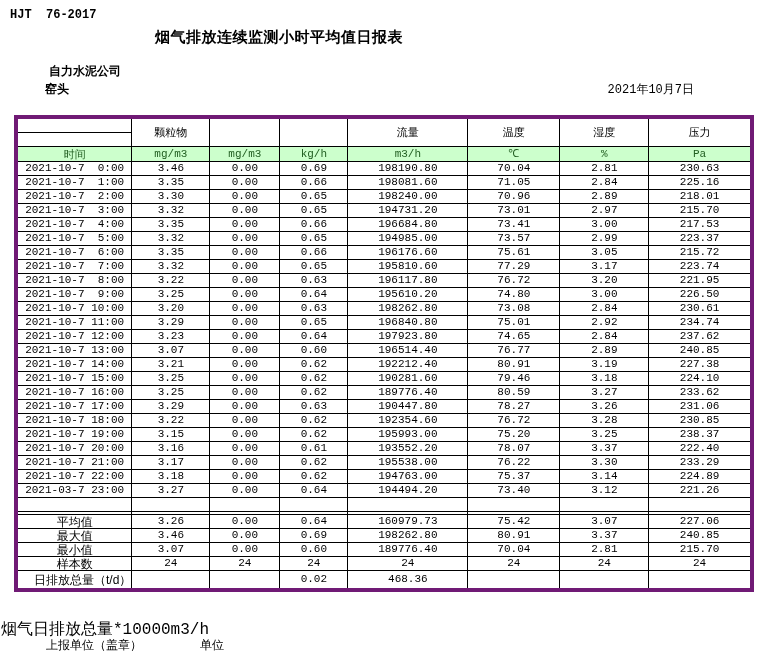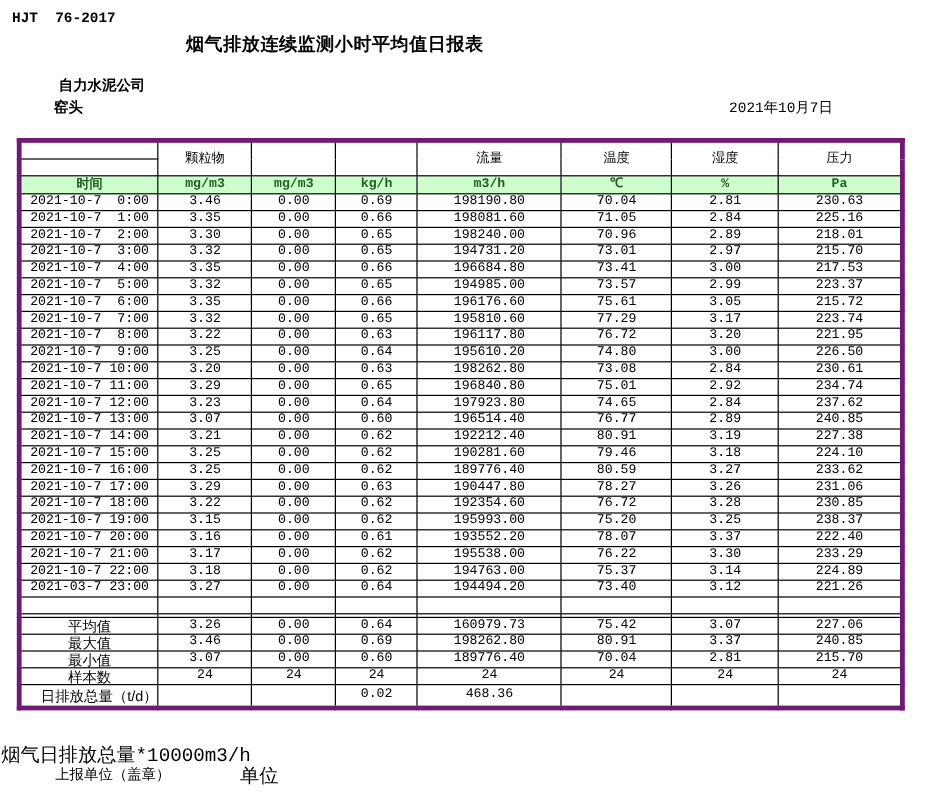--- a/index.html
+++ b/index.html
@@ -20,33 +20,33 @@
   }
   table.report td{
     border:1px solid #000;
     font-size:11px;line-height:1;
     text-align:center;vertical-align:middle;
     padding:0;overflow:hidden;white-space:pre;
   }
   tr.hrowA td, tr.hrowB td{height:13px;}
   td.ghead{font-size:12px;font-family:"Liberation Sans",sans-serif;}
   tr.units td{
-    height:14px;background:#ccffcc;color:#215e21;font-size:11px;font-weight:bold;
+    height:14px;background:#ccffcc;color:#215e21;font-size:11px;
   }
   td.time-head{font-size:12px;font-family:"Liberation Sans",sans-serif;}
   tr.data td{height:13px;}
   tr.blank td{height:13px;}
   tr.spacer td{height:2px;}
   tr.summary td{height:13px;}
   tr.summary td.rowlabel{font-size:12px;font-family:"Liberation Sans",sans-serif;}
   tr.total td{height:17px;}
   tr.total td.rowlabel{text-align:left;padding-left:16px;font-size:12px;font-family:"Liberation Sans",sans-serif;}
   .footer-note{position:absolute;left:1px;top:619px;font-size:16px;}
   .footer-line2{position:absolute;left:10px;top:637px;font-size:12px;margin-left:36px;}
-  .footer-unit{position:absolute;left:200px;top:637px;font-size:16px;}
+  .footer-unit{position:absolute;left:200px;top:637px;font-size:12px;}
 </style>
 </head>
 <body>
 
 <div class="standard">HJT  76-2017</div>
 <div class="title">烟气排放连续监测小时平均值日报表</div>
 <div class="company">自力水泥公司</div>
 <div class="location">窑头</div>
 <div class="date">2021年10月7日</div>
 

